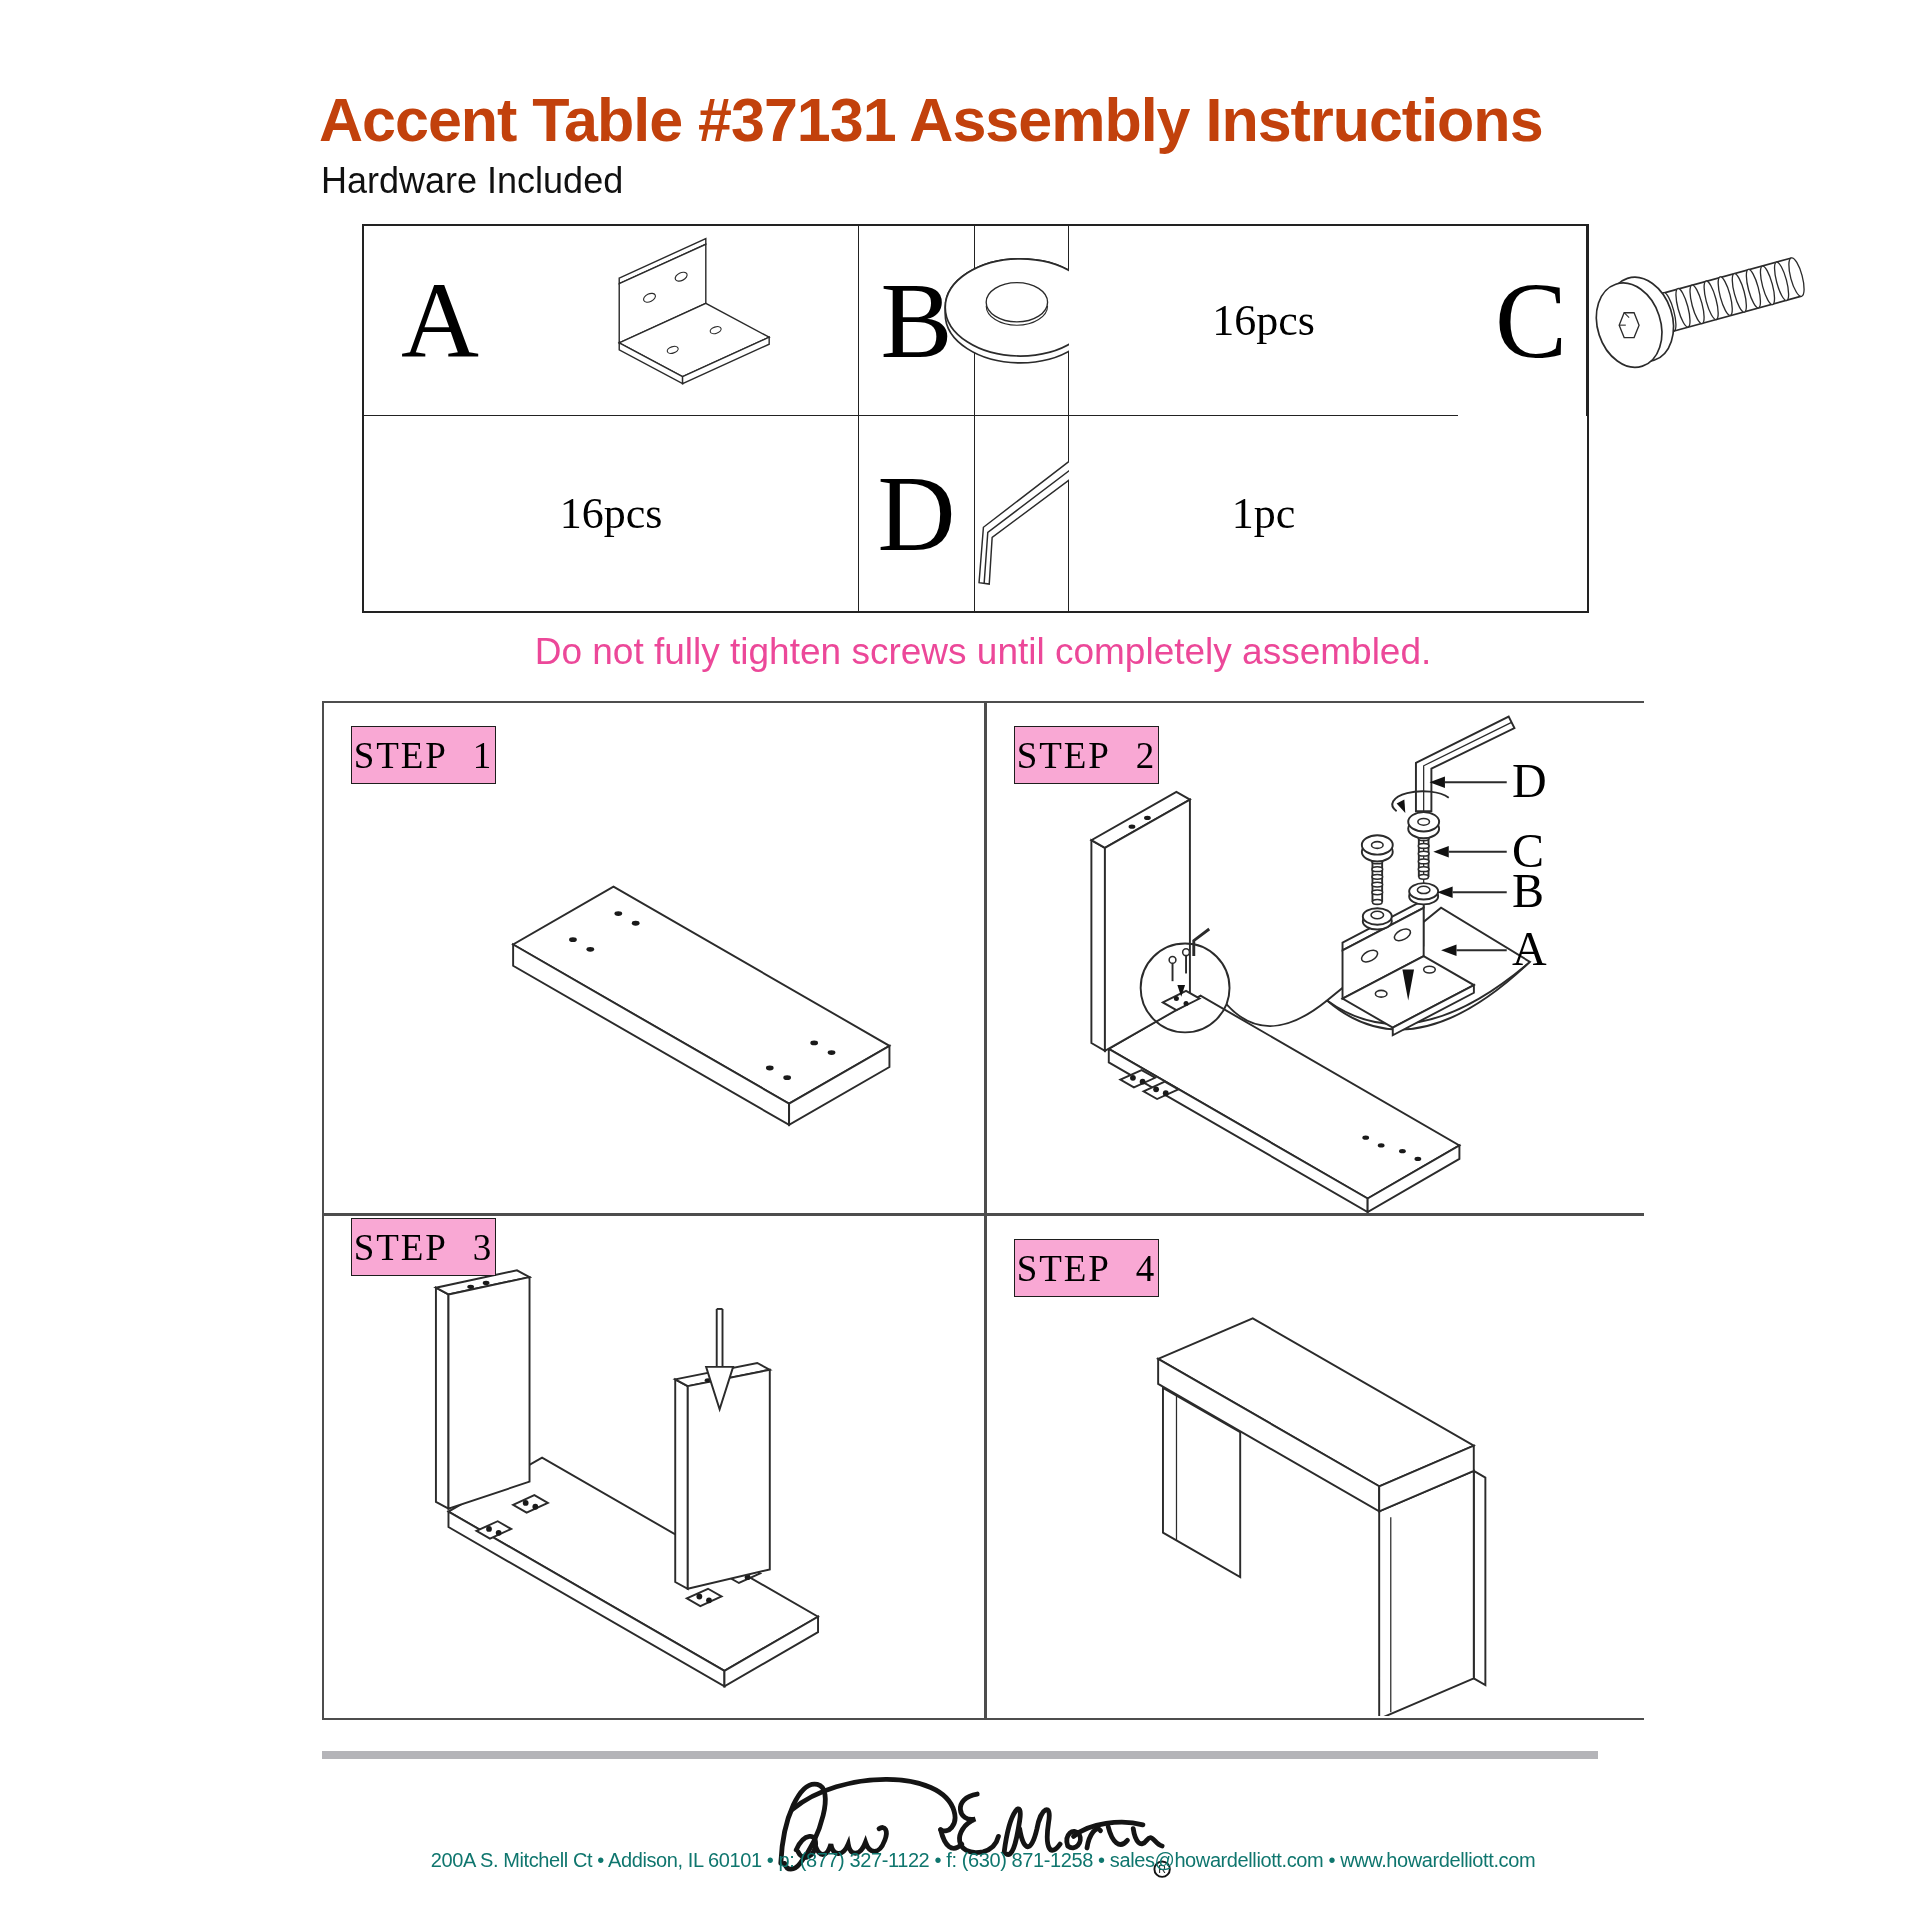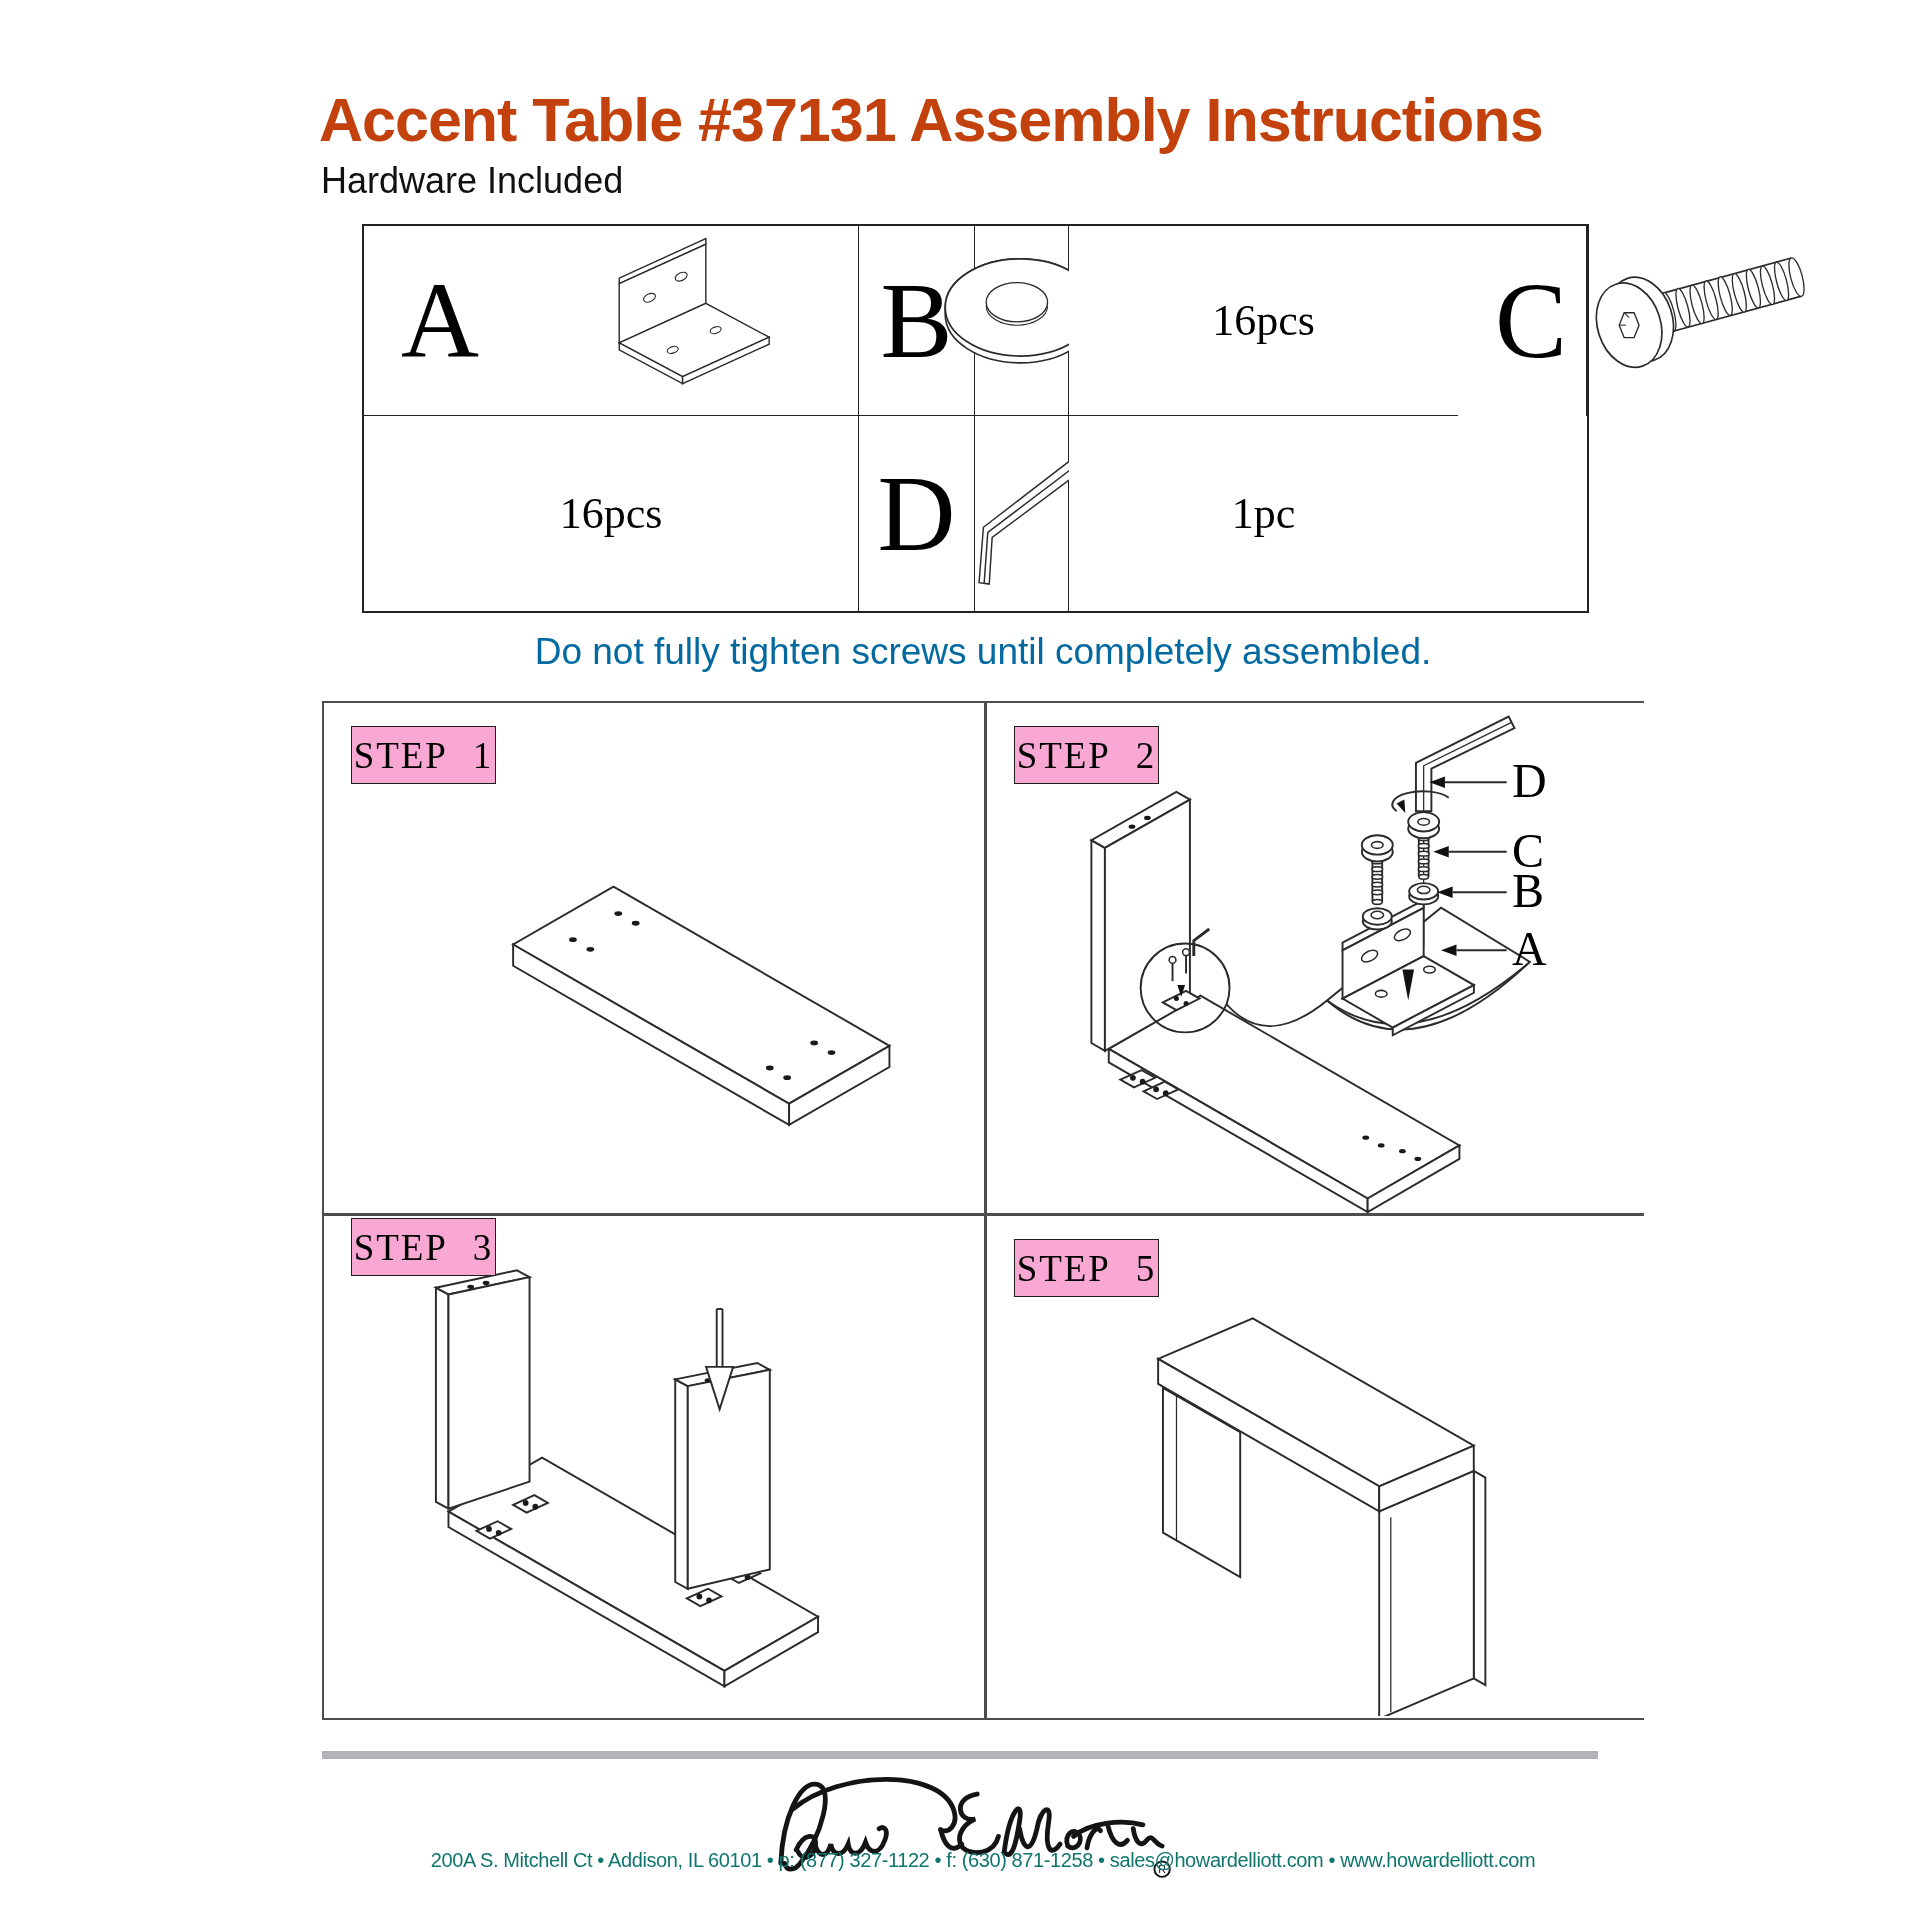--- a/index.html
+++ b/index.html
@@ -24,21 +24,21 @@
   }
   .hw-cell { box-sizing:border-box; border-right:1.9px solid #222; border-bottom:1.9px solid #222;
              display:flex; align-items:center; justify-content:center; background:#fff; }
   .hw-cell.last-col { border-right:none; }
   .hw-cell.last-row { border-bottom:none; }
   .hw-cell.combo { justify-content:flex-start; padding-left:37px; }
   .hw-letter { font-family:"Liberation Serif", serif; font-size:108px; line-height:1; color:#000; }
   .hw-img { flex:1; display:flex; align-items:center; justify-content:center; }
   .hw-qty { font-family:"Liberation Serif", serif; font-size:44px; color:#000; }
 
-  .note { left:322px; top:631px; width:1322px; text-align:center; font-size:37px; color:#0369a1; }
+  .note { left:322px; top:631px; width:1322px; text-align:center; font-size:37px; color:#ec4899; }
 
   
   .steps { left:322px; top:701px; width:1322px; height:1019px; box-sizing:border-box;
            border-left:2.9px solid #4d4d4d; border-top:2.9px solid #4d4d4d; border-bottom:2.9px solid #4d4d4d; }
   .steps .vline { position:absolute; left:660px; top:0; width:2.9px; height:100%; background:#4d4d4d; }
   .steps .hline { position:absolute; left:0; top:510px; width:100%; height:2.9px; background:#4d4d4d; }
   .quad { position:absolute; overflow:hidden; }
   .q1 { left:0; top:0; width:660px; height:510px; }
   .q2 { left:663px; top:0; width:656px; height:510px; }
   .q3 { left:0; top:492px; width:660px; height:500px; }
@@ -364,21 +364,21 @@
         <line class="thin" x1="418" y1="312" x2="418" y2="514"></line>
       </g>
 
       <g>
         <polygon class="fw" points="177,148 275,106 504,238 406,280"></polygon>
         <polygon class="fw" points="177,148 406,280 406,306 177,174"></polygon>
         <polygon class="fw" points="406,280 504,238 504,264 406,306"></polygon>
       </g>
     </svg>
     <div class="step-box">
-      <span>STEP 5</span>
+      <span>STEP 4</span>
     </div>
   </div>
 </div>
 
 <div class="abs footer-bar"></div>
 
 <svg class="abs signature" width="415" height="130" viewBox="0 0 430 135" aria-label="Howard Elliott">
   <path class="sig-stroke" d="M18,98 C20,50 38,12 56,16 C74,20 60,70 38,98 C32,106 24,106 22,98"></path>
   <path class="sig-stroke" d="M30,42 C80,0 186,0 198,44 C202,58 192,68 184,63"></path>
   <path class="sig-stroke" d="M34,84 C42,66 56,66 54,80 C52,92 40,96 36,86 M54,80 C58,92 66,92 70,78 C72,90 82,92 88,78 C90,90 100,92 106,76 C110,88 120,90 126,74 C130,64 126,58 120,62"></path>

